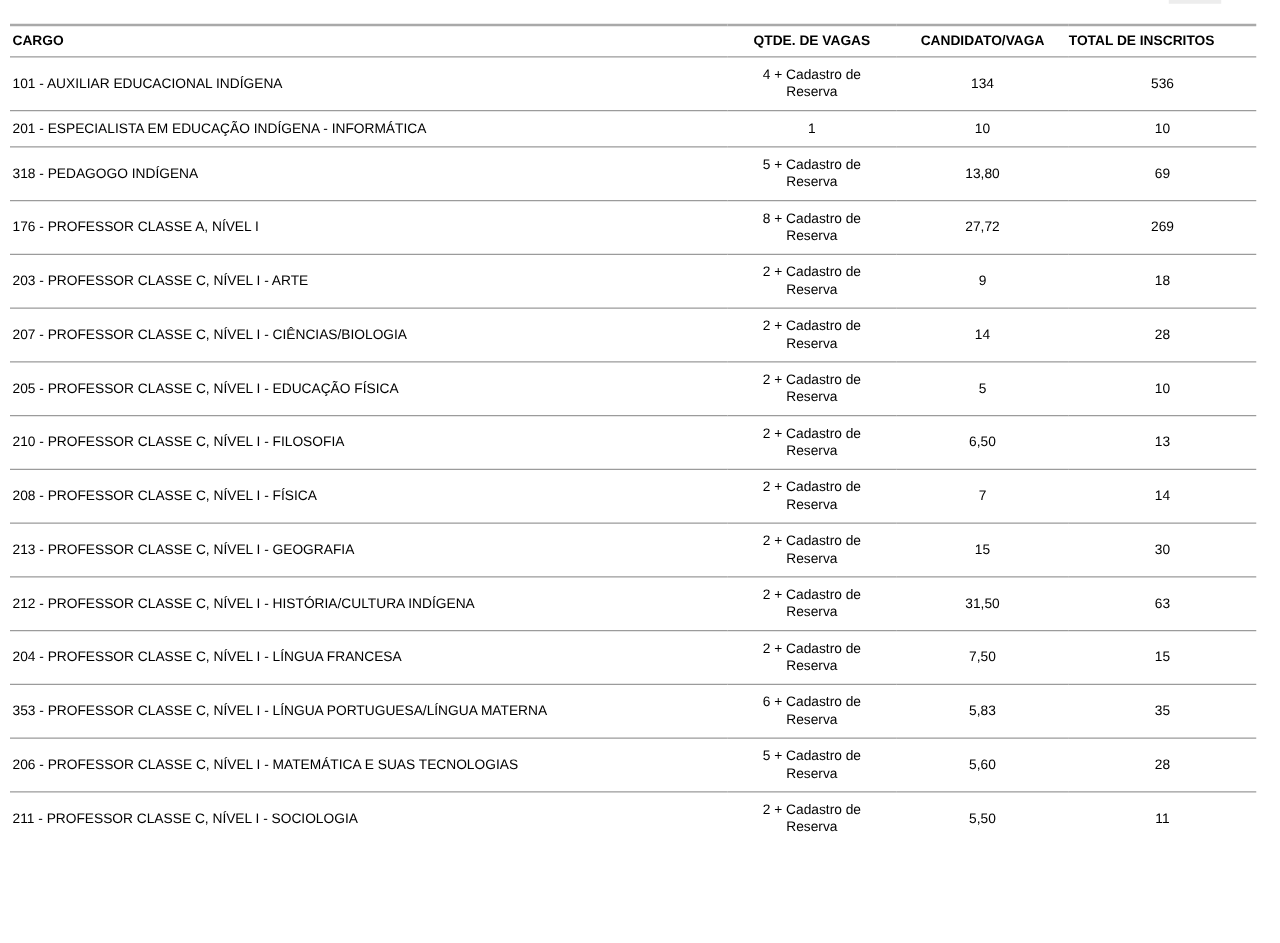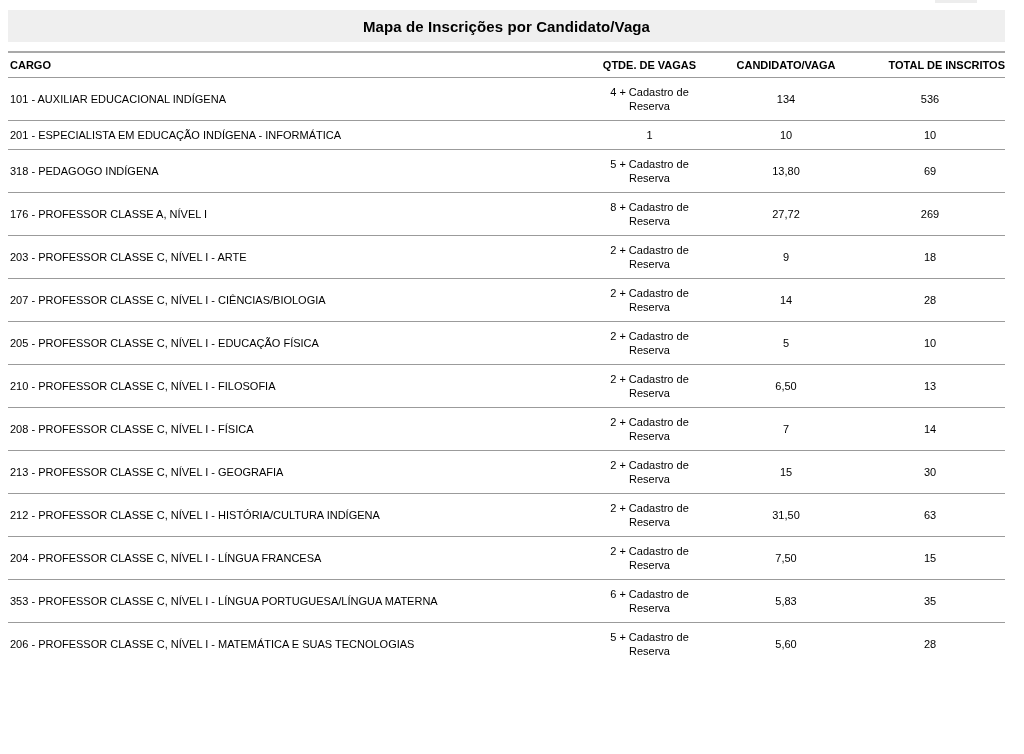--- a/index.html
+++ b/index.html
@@ -42,44 +42,41 @@
     line-height: 13px;
   }
   table.report thead th {
     font-weight: bold;
     padding: 6px 0 5px 0;
     white-space: nowrap;
   }
   th.col-cargo { text-align: left; padding-left: 2px !important; width: auto; }
   th.col-vagas { width: 135px; text-align: center; }
   th.col-cv    { width: 138px; text-align: center; }
-  th.col-ti    { width: 150px; text-align: right; margin-top: 47px; }
+  th.col-ti    { width: 150px; text-align: left; margin-top: 47px; }
 
   table.report tbody td { padding: 7px 0; }
   td.cell-cargo { text-align: left; padding-left: 2px !important; }
   td.cell-vagas, td.cell-cv, td.cell-ti { text-align: center; }
   td.cell-vagas .wrap {
     display: inline-block;
     max-width: 104px;
     line-height: 14px;
   }
   table.report tbody tr:last-child td { border-bottom: none; }
 </style>
 </head>
 <body>
 
 <div class="page">
 
   <div class="edge-fragment"></div>
 
   <div class="content">
 
-    <div class="title-bar">
-      <h1>Mapa de Inscrições por Candidato/Vaga</h1>
-    </div>
 
     <table class="report">
       <thead>
         <tr>
           <th class="col-cargo">CARGO</th>
           <th class="col-vagas">QTDE. DE VAGAS</th>
           <th class="col-cv">CANDIDATO/VAGA</th>
           <th class="col-ti">TOTAL DE INSCRITOS</th>
         </tr>
       </thead>
@@ -161,17 +158,23 @@
     <td class="cell-vagas"><span class="wrap">6 + Cadastro de Reserva</span></td>
     <td class="cell-cv">5,83</td>
     <td class="cell-ti">35</td>
   </tr>
           <tr>
     <td class="cell-cargo">206 - PROFESSOR CLASSE C, NÍVEL I - MATEMÁTICA E SUAS TECNOLOGIAS</td>
     <td class="cell-vagas"><span class="wrap">5 + Cadastro de Reserva</span></td>
     <td class="cell-cv">5,60</td>
     <td class="cell-ti">28</td>
   </tr>
+          <tr>
+    <td class="cell-cargo">211 - PROFESSOR CLASSE C, NÍVEL I - SOCIOLOGIA</td>
+    <td class="cell-vagas"><span class="wrap">2 + Cadastro de Reserva</span></td>
+    <td class="cell-cv">5,50</td>
+    <td class="cell-ti">11</td>
+  </tr>
         </tbody>
     </table>
 
   </div>
 </div>
 
 </body></html>

